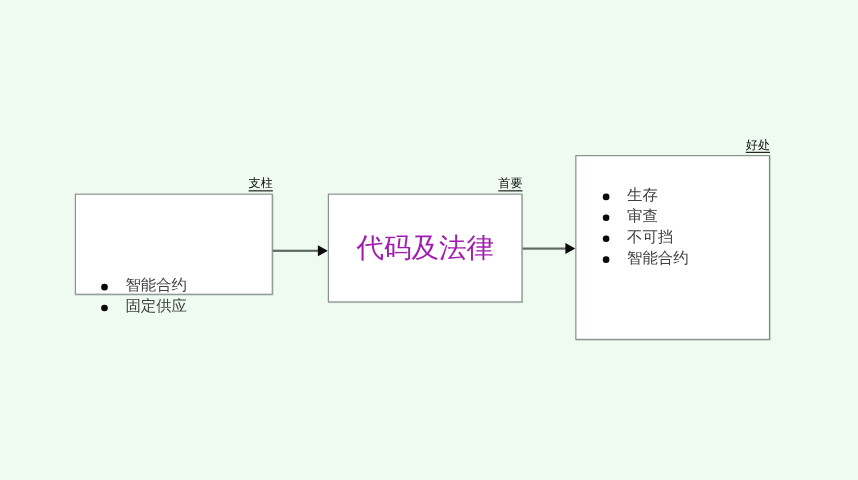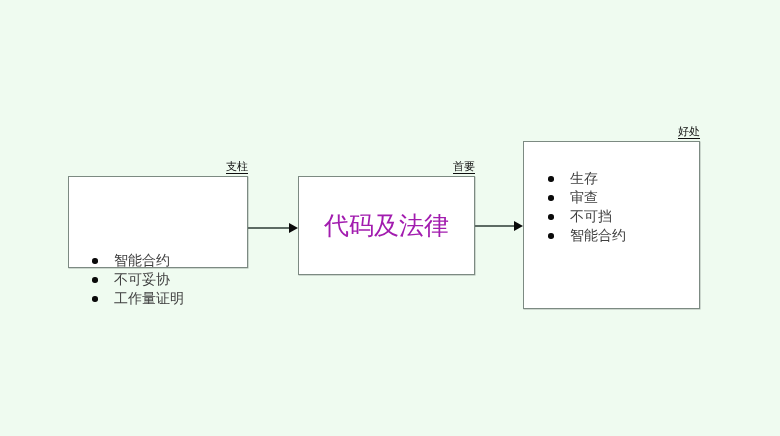--- a/index.html
+++ b/index.html
@@ -136,22 +136,21 @@
 
 <div class="canvas">
 
   <div class="node" id="node-pillars">
     <div class="caption">
       <span>支柱</span>
     </div>
     <div class="box"></div>
     <ul class="bullets">
       <li>智能合约</li>
-      <li>不可妥协</li>
-      <li>工作量证明</li>
+      <li>固定供应</li>
     </ul>
   </div>
 
   <div class="connector" id="arrow-1">
     <div class="shaft"></div>
     <div class="head"></div>
   </div>
 
   <div class="node" id="node-primary">
     <div class="caption">

